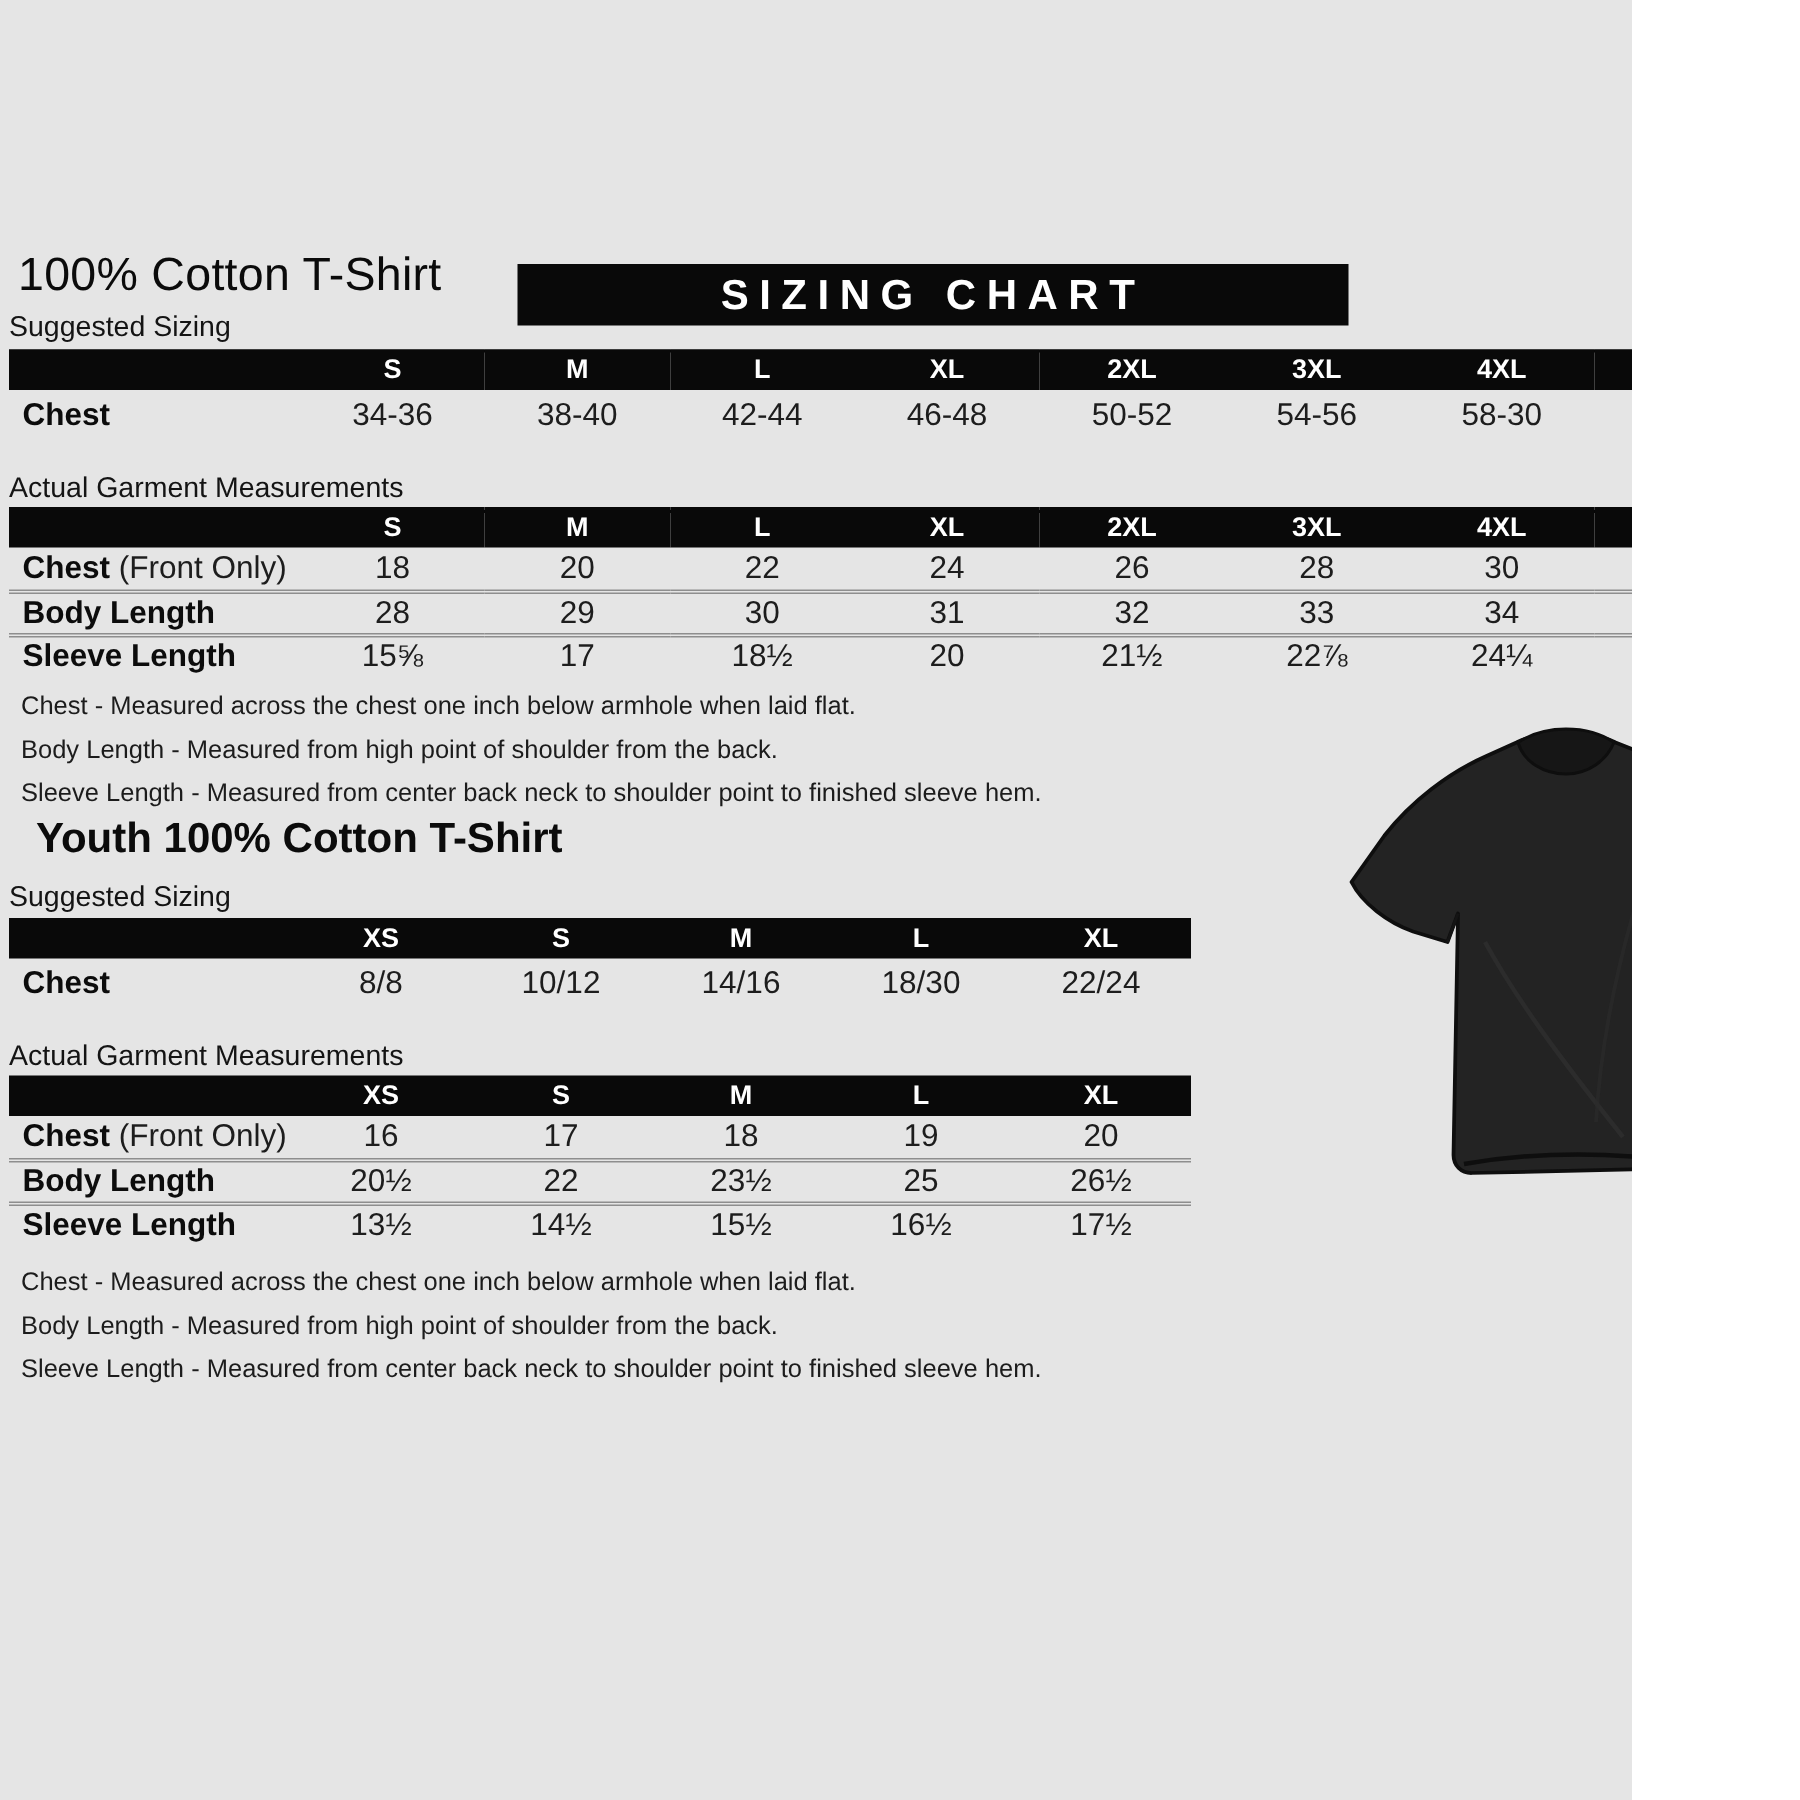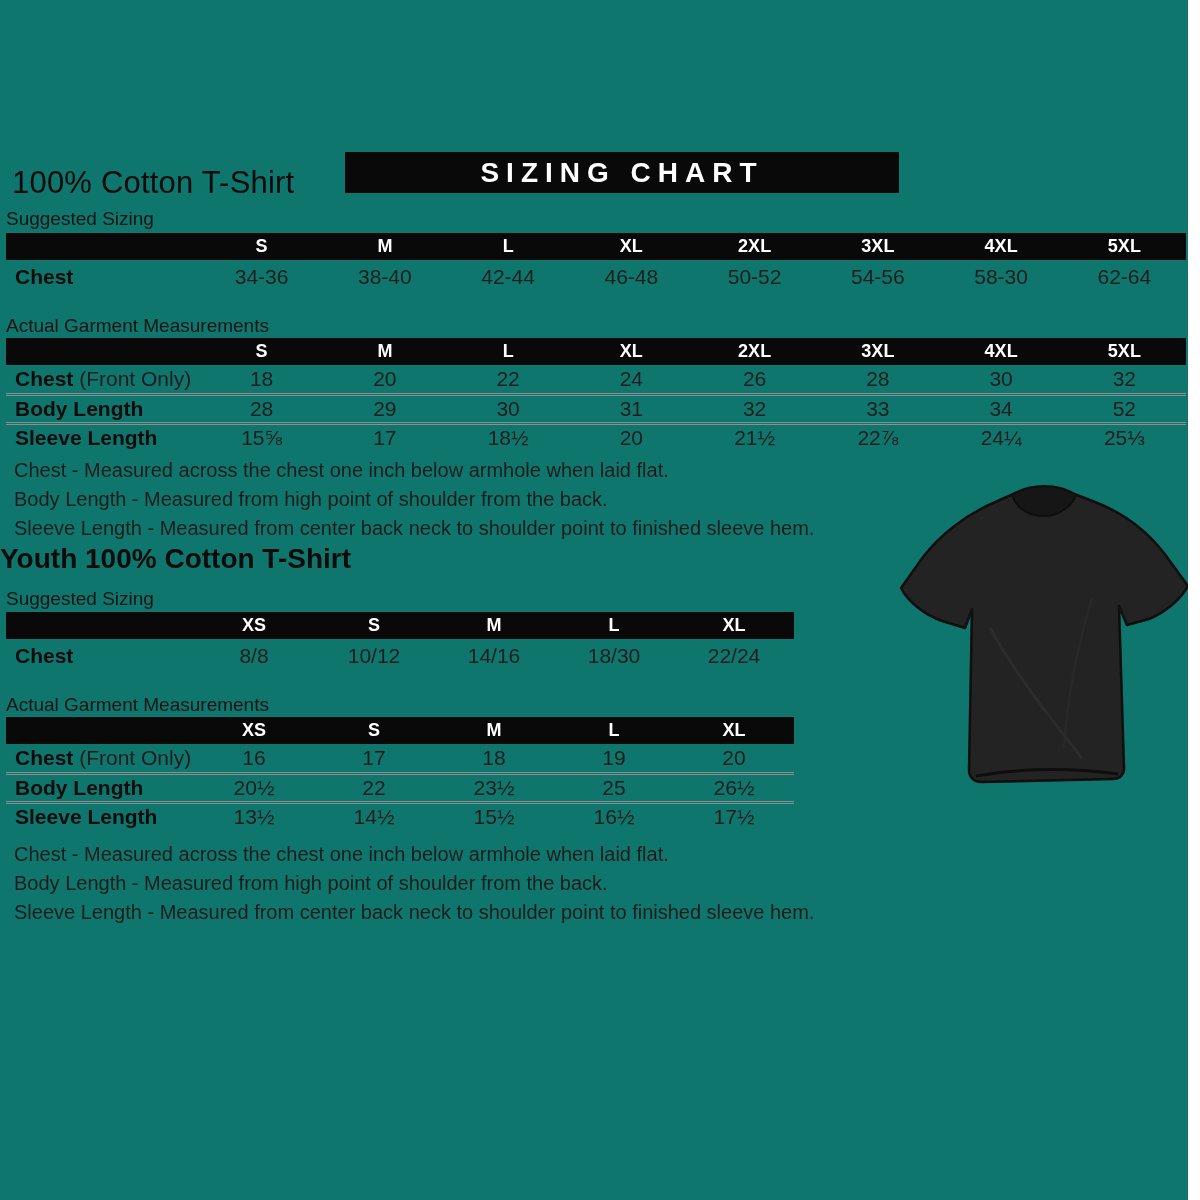--- a/index.html
+++ b/index.html
@@ -1,20 +1,20 @@
 <!DOCTYPE html>
 <html><head>
 <meta charset="utf-8">
 <style>
   * { margin:0; padding:0; box-sizing:border-box; }
   html,body { background:#ffffff; }
   body { font-family:"Liberation Sans", sans-serif; color:#151515; }
   .canvas {
-    position:relative; width:1188px; height:1200px;
-    background:#0f766e; overflow:hidden;
+    position:relative; width:1088px; height:1200px;
+    background:#e5e5e5; overflow:hidden;
   }
   .abs { position:absolute; }
 
   
   .page-title { font-size:31px; font-weight:400; color:#0b0b0b; letter-spacing:0.2px; }
   .youth-title { font-size:28px; font-weight:700; color:#0b0b0b; }
 
   
   .banner {
     background:#090909; color:#ffffff;
@@ -39,34 +39,34 @@
     font-size:21px; font-weight:400; color:#1d1d1d;
     text-align:center; vertical-align:middle; padding:0;
   }
   table.sizing tbody th { text-align:left; padding-left:9px; white-space:nowrap; }
   table.sizing tbody th b { font-weight:700; color:#0c0c0c; }
   table.sizing.tall tbody tr { height:33px; }
   table.sizing.rows tbody tr { height:29px; }
   table.sizing.rows tbody tr + tr { border-top:3px double #8e8e8e; }
 
   
-  .notes { font-size:20px; color:#1c1c1c; }
+  .notes { font-size:17px; color:#1c1c1c; }
   .notes div { line-height:29px; }
 
   
   .tshirt svg { display:block; }
 </style>
 </head>
 <body>
 
 <div class="canvas">
 
   <h1 class="abs page-title" style="left:12px; top:165px;">100% Cotton T-Shirt</h1>
 
-  <div class="abs banner" style="left:345px; top:152px; width:554px; height:41px;">
+  <div class="abs banner" style="left:345px; top:176px; width:554px; height:41px;">
     <span>SIZING CHART</span>
   </div>
 
   <div class="abs caption" style="left:6px; top:208px; width:1180px;">Suggested Sizing</div>
 
   <table class="abs sizing tall adult" style="left:6px; top:233px; width:1180px;">
       <thead>
         <tr>
           <th style="width: 194px;"></th>
           <th>S</th>
@@ -146,21 +146,21 @@
         </tr>
       </tbody>
     </table>
 
   <div class="abs notes" style="left:14px; top:456px;">
     <div>Chest - Measured across the chest one inch below armhole when laid flat.</div>
     <div>Body Length - Measured from high point of shoulder from the back.</div>
     <div>Sleeve Length - Measured from center back neck to shoulder point to finished sleeve hem.</div>
   </div>
 
-  <h2 class="abs youth-title" style="left:0; top:543px;text-align:center;">Youth 100% Cotton T-Shirt</h2>
+  <h2 class="abs youth-title" style="left:24px; top:543px;text-align:center;">Youth 100% Cotton T-Shirt</h2>
 
   <div class="abs caption" style="left:6px; top:588px; width:788px;">Suggested Sizing</div>
 
   <table class="abs sizing tall youth" style="left:6px; top:612px; width:788px;">
       <thead>
         <tr>
           <th style="width: 188px;"></th>
           <th>XS</th>
           <th>S</th>
           <th>M</th>

